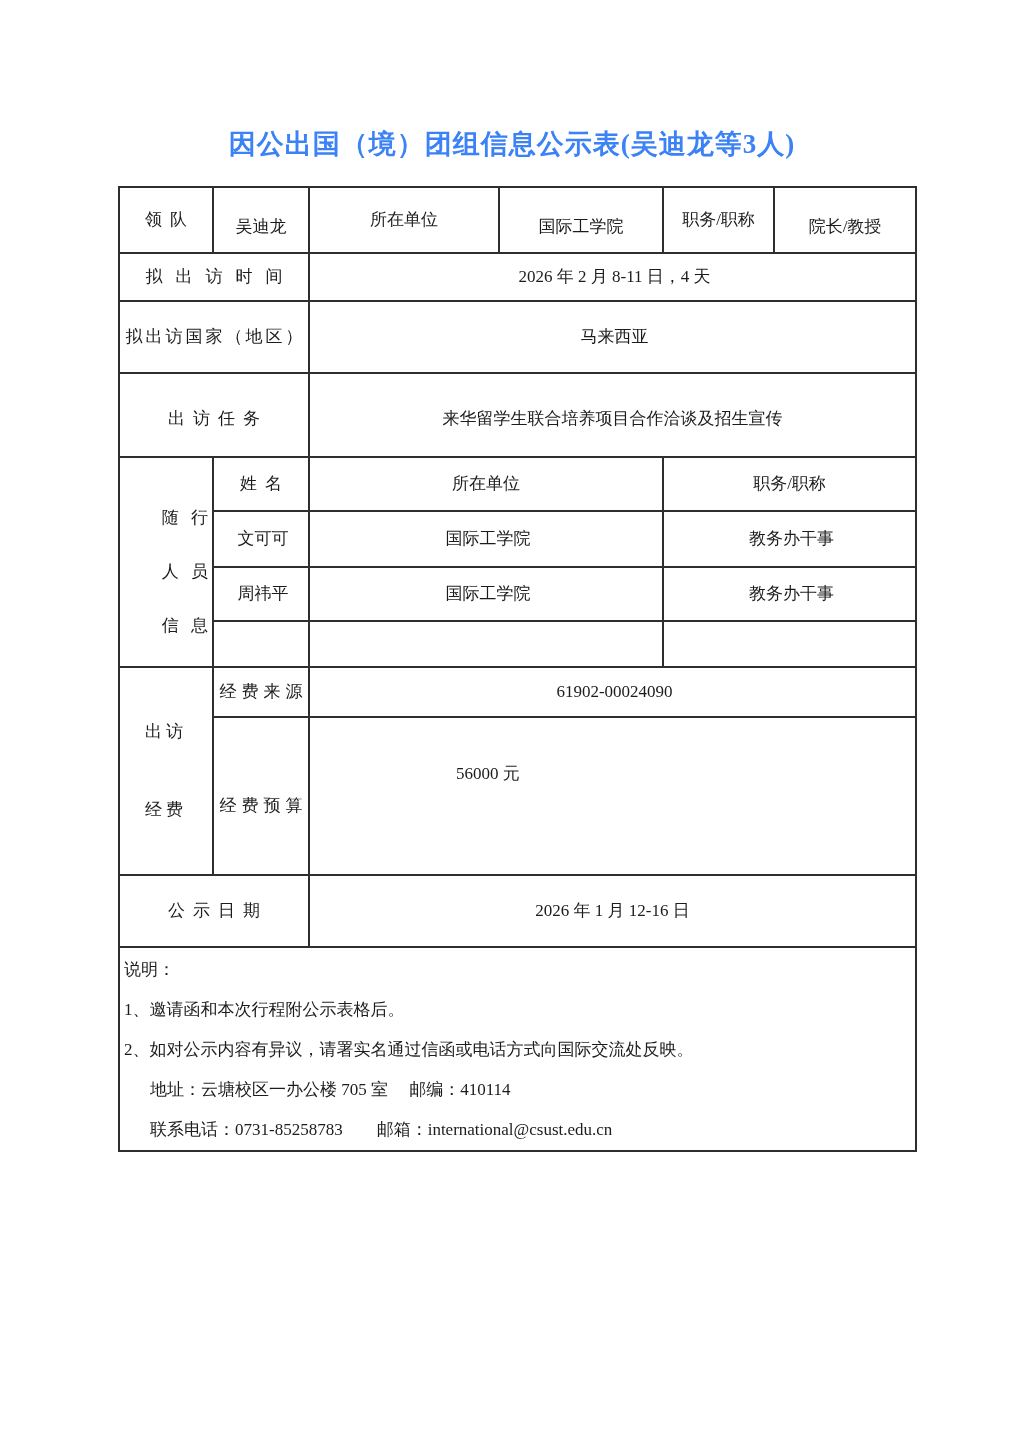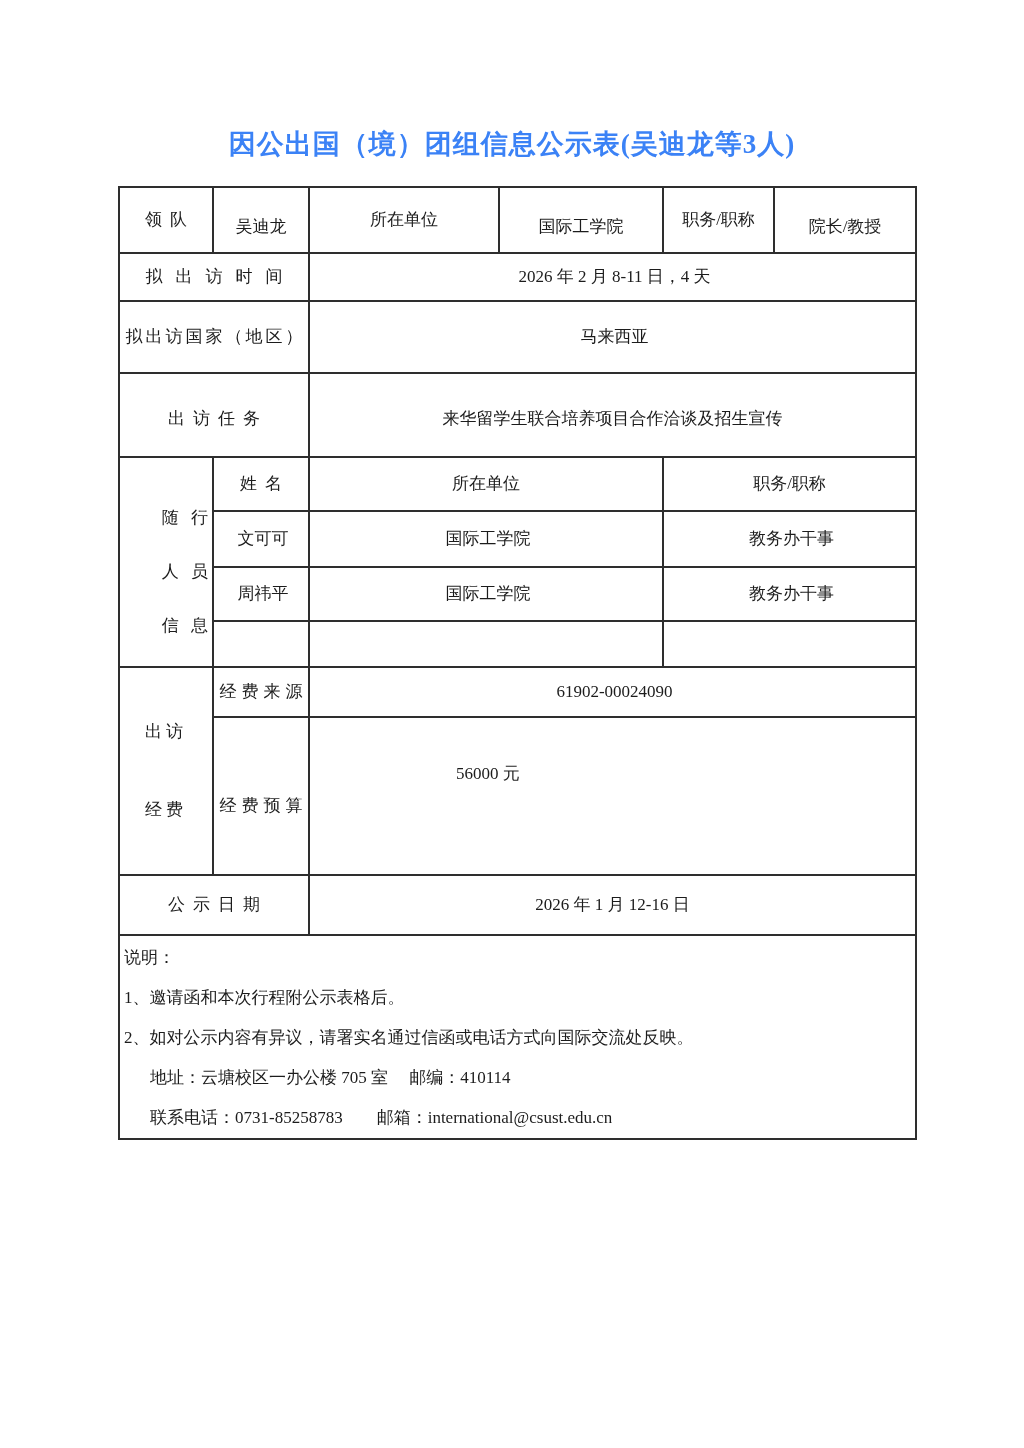--- a/index.html
+++ b/index.html
@@ -146,21 +146,21 @@
         <div class="vline">经费</div>
       </td>
       <td class="c ls5">经费来源</td>
       <td colspan="4" class="l" style="padding-left:2px">61902-00024090</td>
     </tr>
     <tr style="height:158px">
       <td class="c ls5 budget-label">经费预算</td>
       <td colspan="4" class="budget-value">56000 元</td>
     </tr>
 
-    <tr style="height:60px">
+    <tr style="height:72px">
       <td colspan="2" class="c ls8">公示日期</td>
       <td colspan="4" class="c">2026 年 1 月 12-16 日</td>
     </tr>
 
     <tr style="height:201px">
       <td colspan="6" class="notes-cell">
         <div class="note-line">说明：</div>
         <div class="note-line">1、邀请函和本次行程附公示表格后。</div>
         <div class="note-line">2、如对公示内容有异议，请署实名通过信函或电话方式向国际交流处反映。</div>
         <div class="note-line note-indent">地址：云塘校区一办公楼 705 室　 邮编：410114</div>

